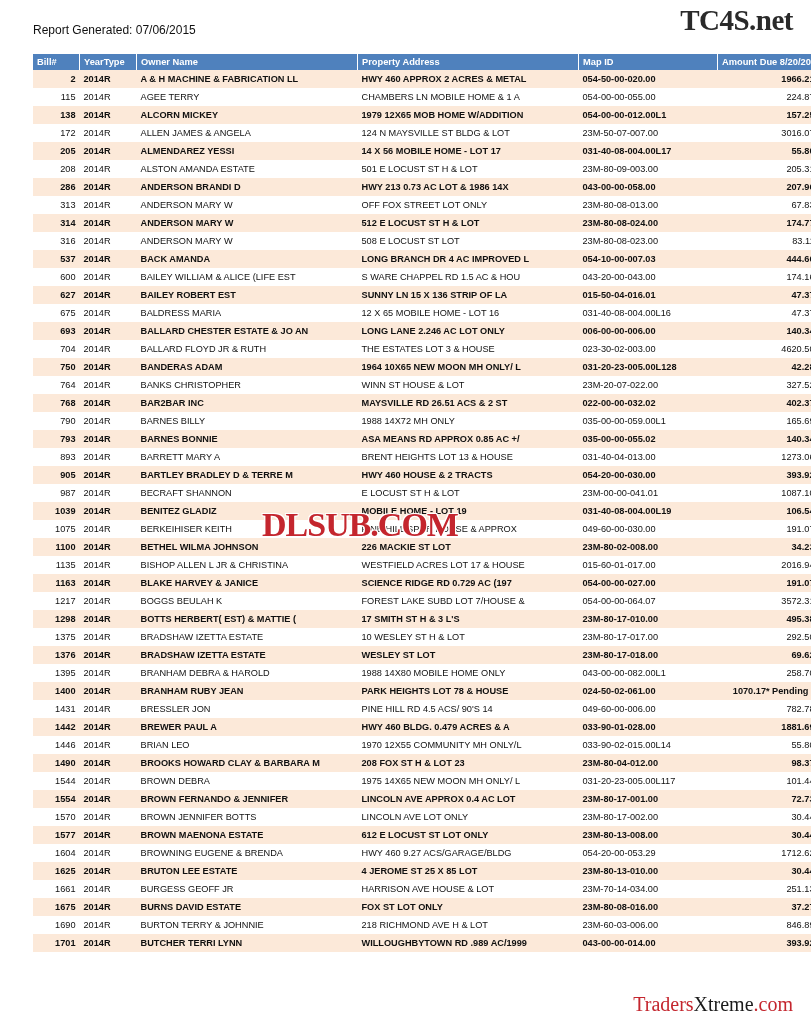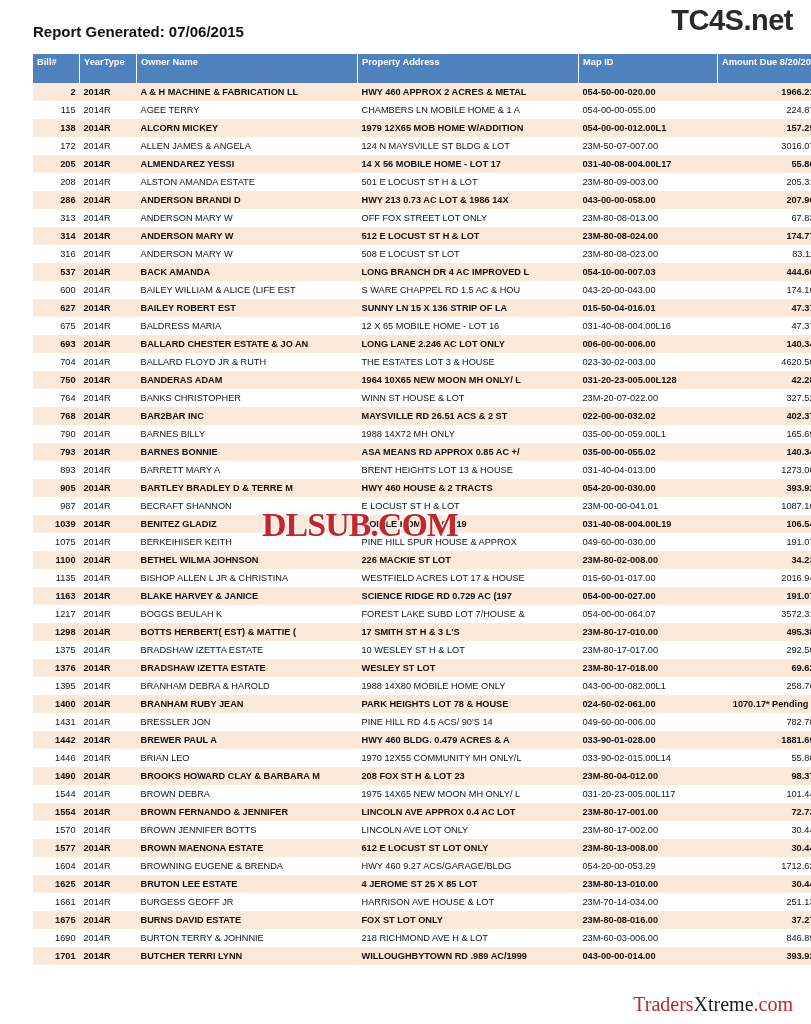--- a/index.html
+++ b/index.html
@@ -18,49 +18,48 @@
     position: relative;
     width: 811px;
     height: 1024px;
     box-sizing: border-box;
     padding: 0 14px;
   }
   .brand-top {
     position: absolute;
     top: 4px;
     right: 18px;
-    font-family: Liberation Sans, sans-serif;
+    font-family: Liberation Serif, serif;
     font-size: 29px;
     font-weight: bold;
     color: #2a2a2a;
     letter-spacing: -0.5px;
   }
   .report-line {
     position: absolute;
     top: 23px;
     left: 33px;
-    font-size: 15px;
+    font-size: 12px;
     color: #111;
-    font-weight: bold;
   }
   table.report {
     position: absolute;
     top: 54px;
     left: 33px;
     width: 745px;
     border-collapse: collapse;
     table-layout: fixed;
   }
   table.report th {
     background: #4f81bd;
     color: #ffffff;
     font-size: 9.3px;
     font-weight: bold;
     text-align: left;
-    padding: 3px 4px 16px 4px;
+    padding: 3px 4px 3px 4px;
     border-right: 1px solid #ffffff;
     white-space: nowrap;
   }
   table.report td {
     font-size: 9.2px;
     color: #101010;
     padding: 2px 4px 2px 4px;
     white-space: nowrap;
     overflow: hidden;
     text-overflow: clip;

